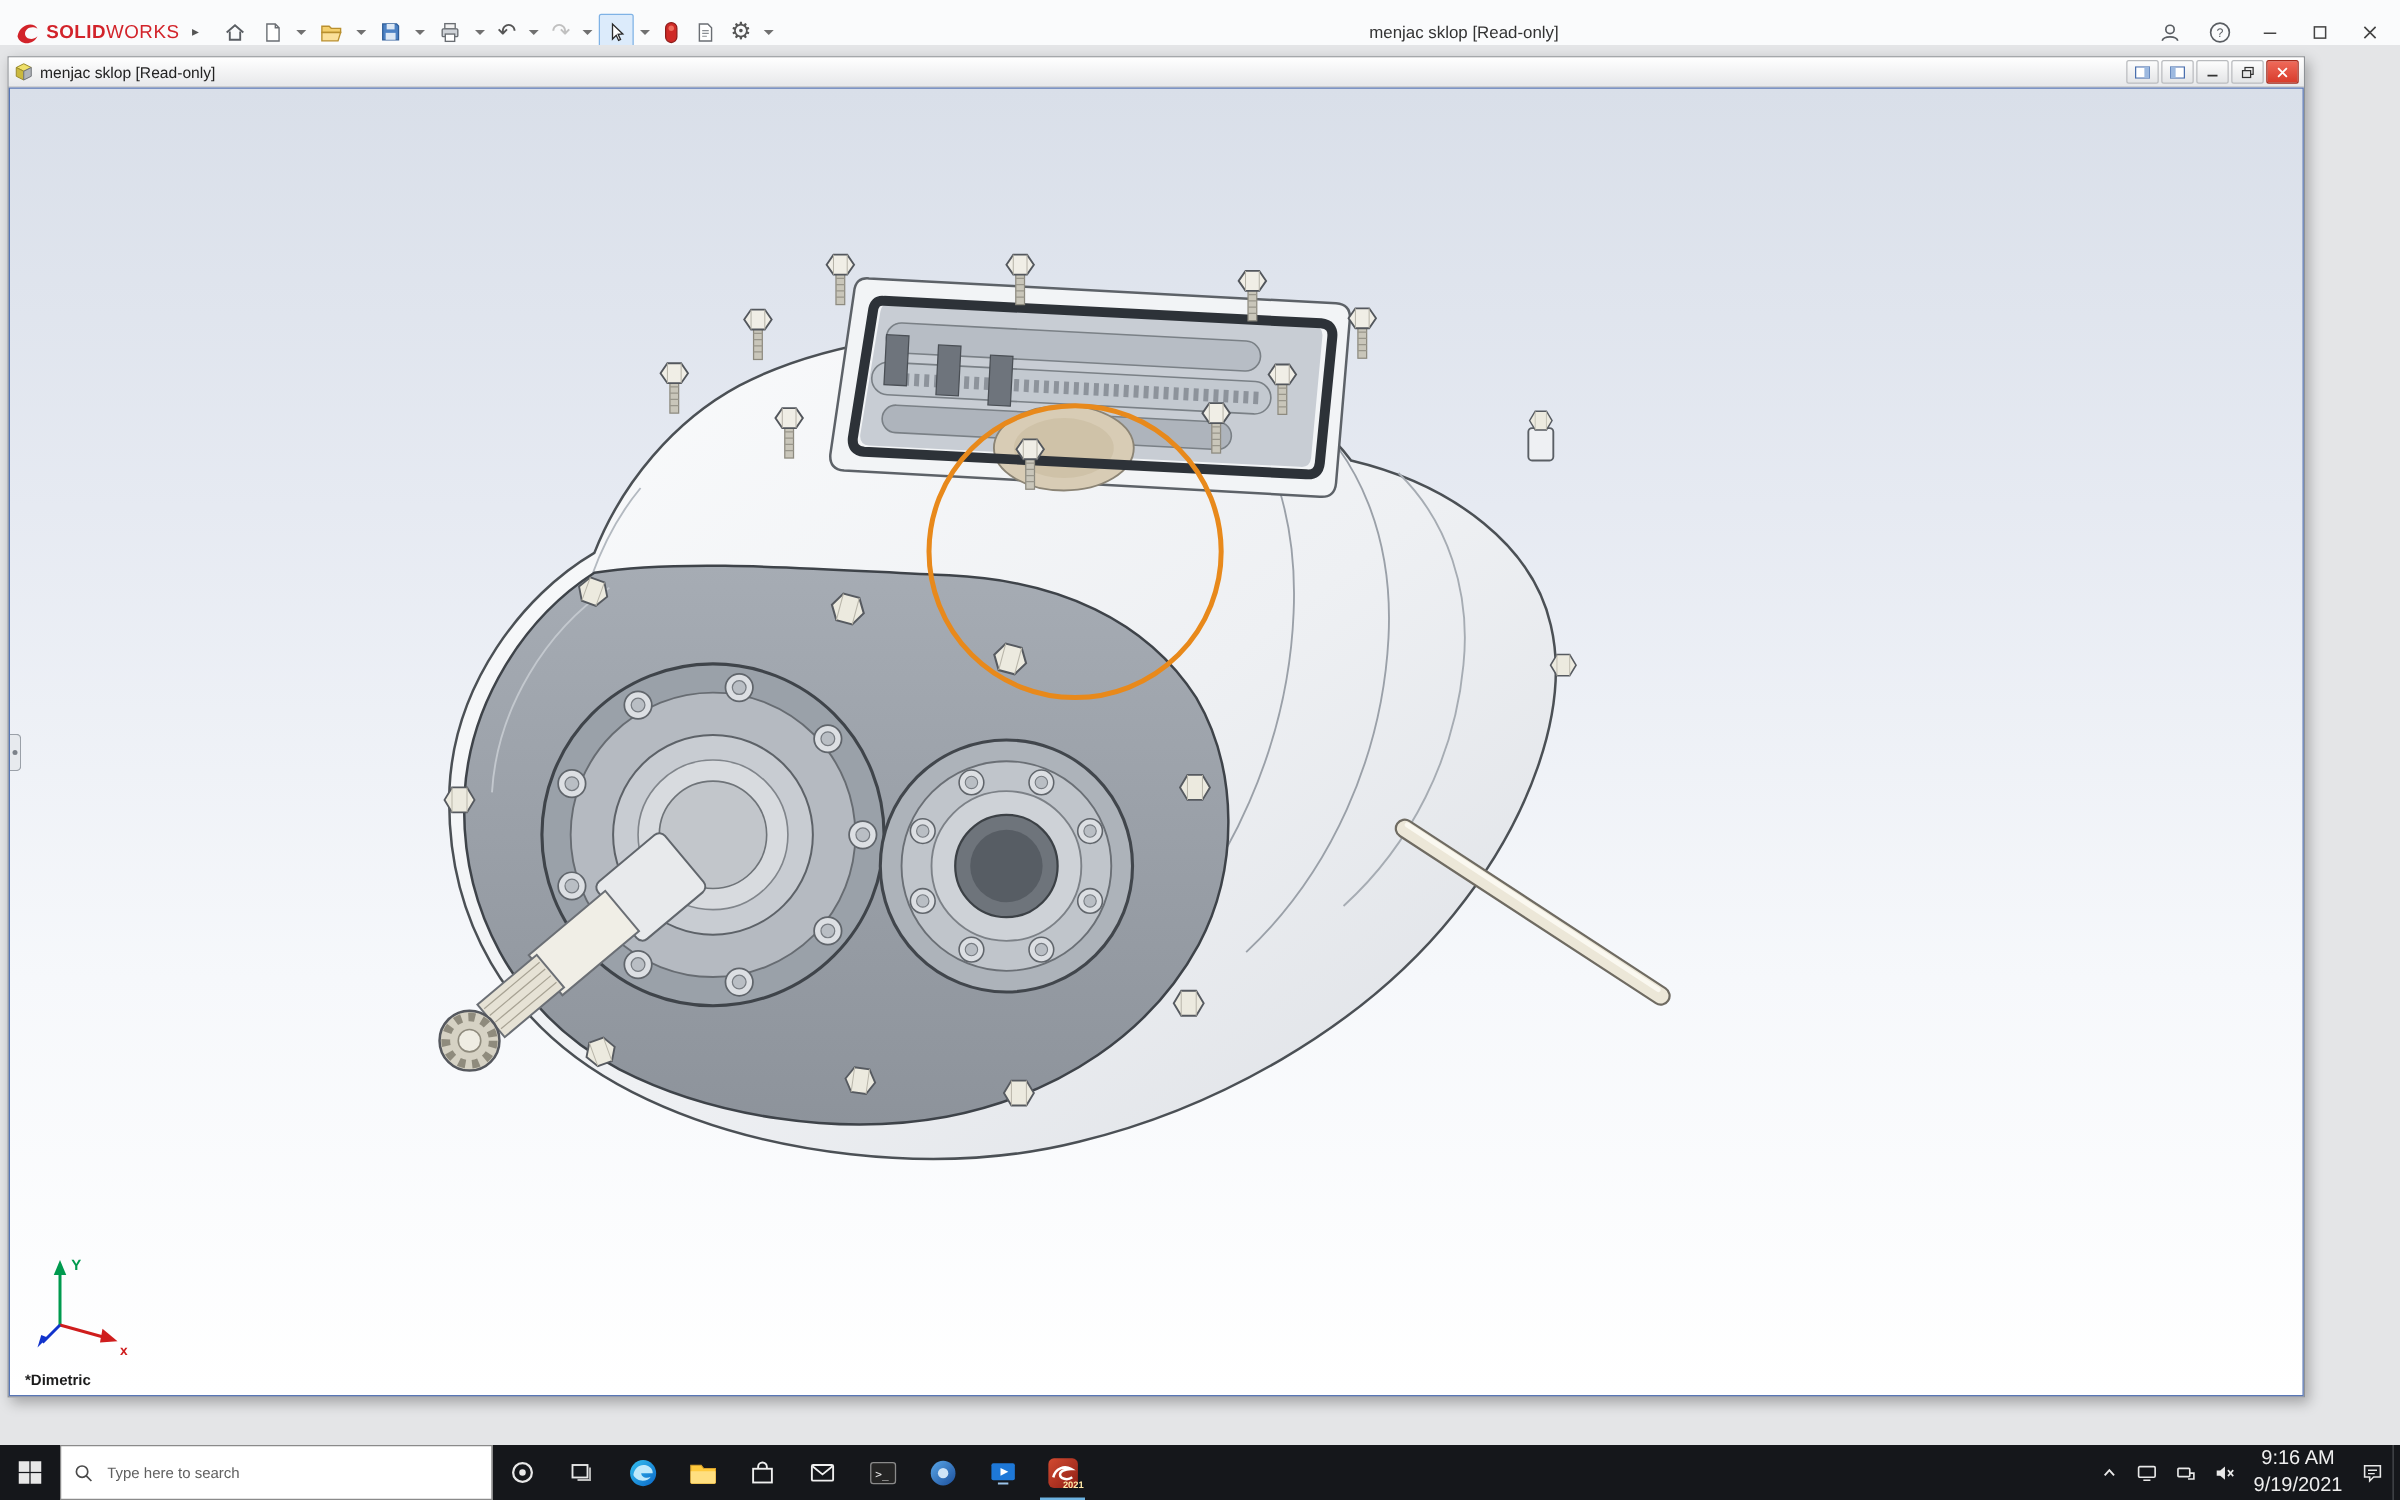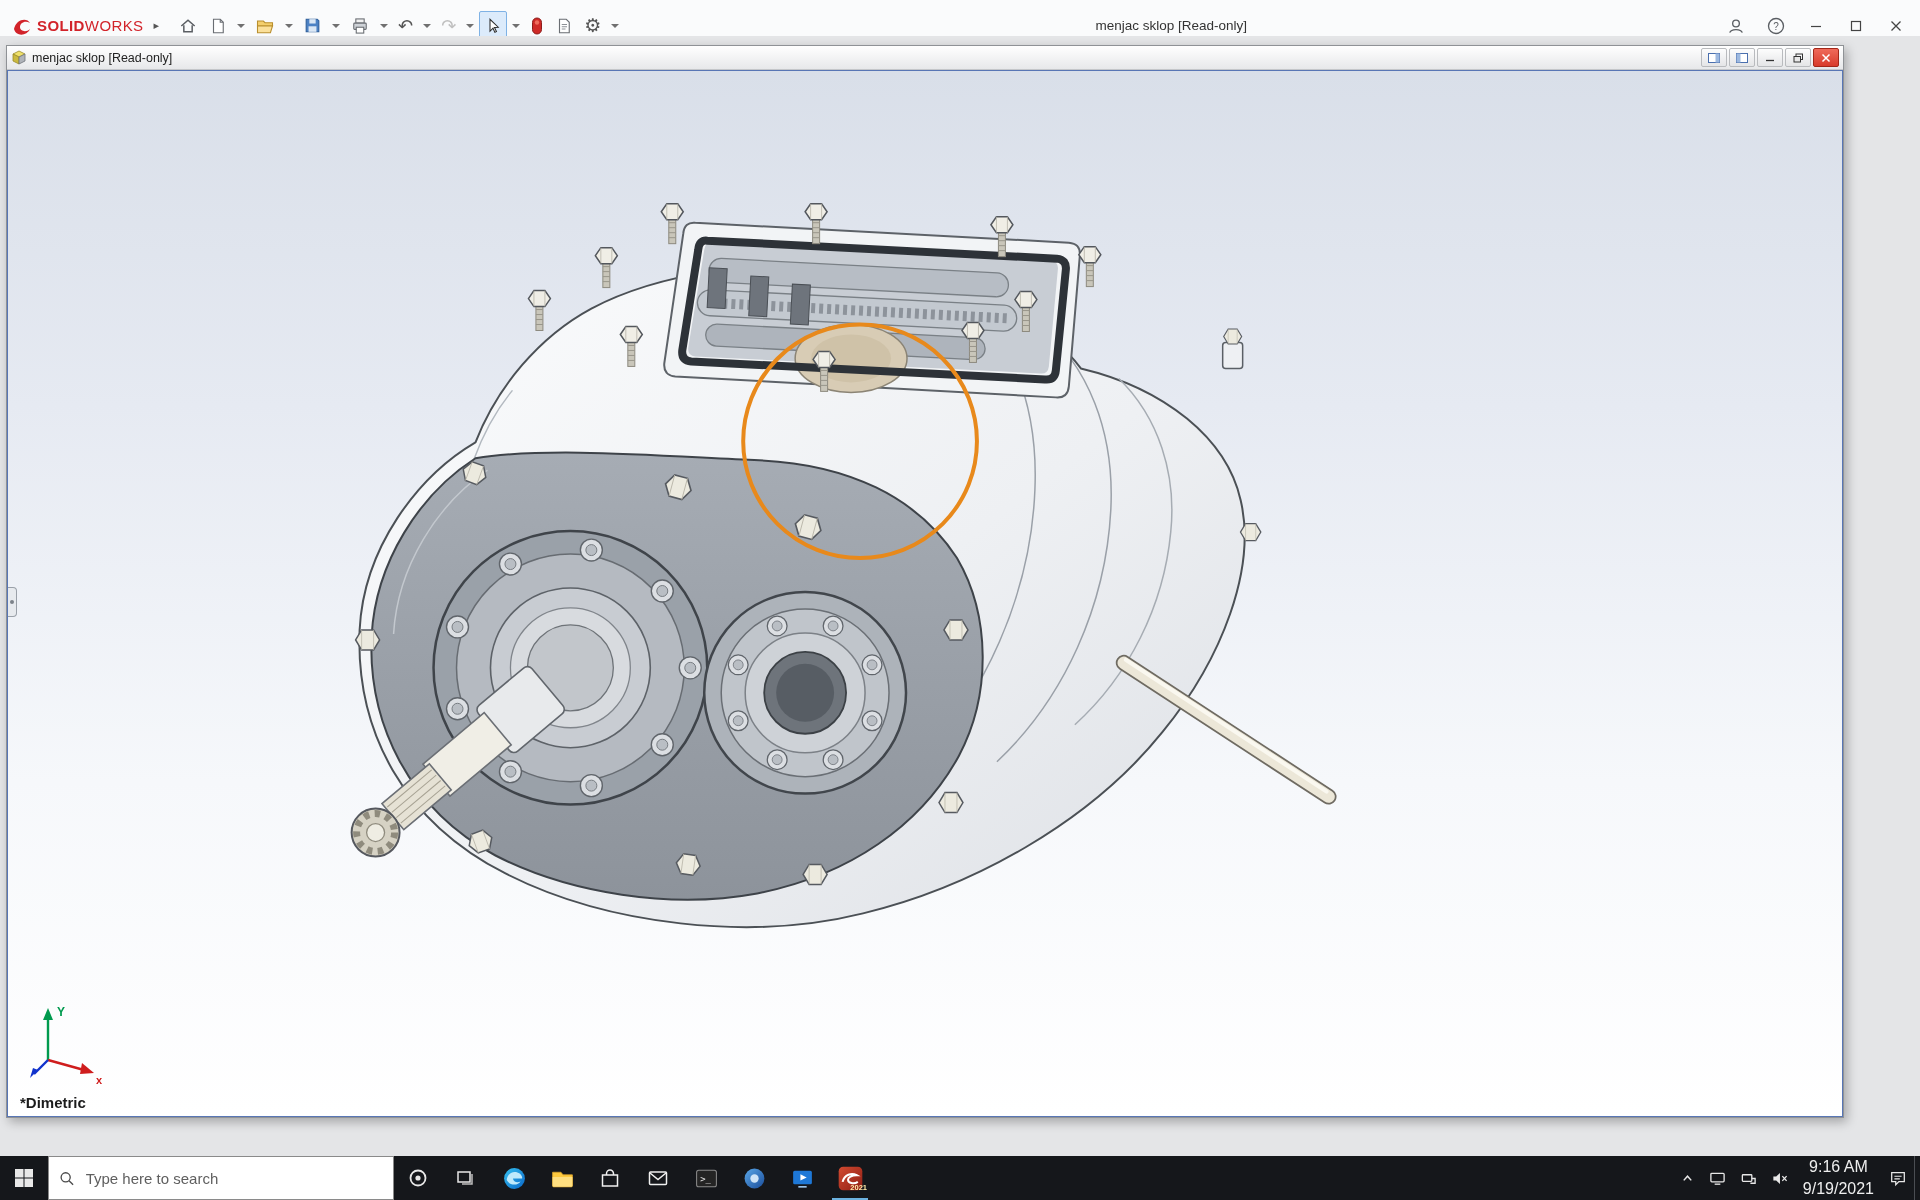--- a/index.html
+++ b/index.html
@@ -34,34 +34,34 @@
   .doc-titlebar { height:24px; background:linear-gradient(#ffffff,#e7e8ea); border-bottom:1px solid #c4c6c9;
                   display:flex; align-items:center; padding:0 4px; font-size:12.5px; color:#222; }
   .doc-title { margin-left:5px; }
   .doc-buttons { margin-left:auto; display:flex; align-items:center; gap:2px; }
   .doc-btn { width:26px; height:19px; display:flex; align-items:center; justify-content:center;
              border:1px solid #b9bbbe; background:linear-gradient(#fdfdfd,#e4e5e7); border-radius:2px; }
   .doc-btn.close { background:linear-gradient(#ef6a5a,#d8structure3b2b); background:linear-gradient(#ef6a5a,#d83b2b); border-color:#a32718; }
   .viewport { position:absolute; left:0; top:24px; right:0; bottom:0; border:1px solid #5876b5;
               background:linear-gradient(180deg,#d9dfe9 0%, #e6eaf2 32%, #f6f8fb 68%, #ffffff 100%); overflow:hidden; }
   .model-svg { position:absolute; inset:0; width:100%; height:100%; }
-  .orientation-label { position:absolute; left:12px; bottom:5px; font-size:15px; font-weight:bold; color:#1c1c1c; }
+  .orientation-label { position:absolute; left:12px; bottom:5px; font-size:12px; font-weight:bold; color:#1c1c1c; }
   .triad { position:absolute; left:16px; bottom:26px; }
   .panel-handle { position:absolute; left:0; top:516px; width:9px; height:30px; background:#e7eaee;
                   border:1px solid #9aa0a8; border-left:none; border-radius:0 4px 4px 0;
                   display:flex; align-items:center; justify-content:center; }
   .panel-handle i { width:4px; height:4px; border-radius:50%; background:#7c828a; display:block; }
 
   
   .taskbar { position:absolute; left:0; right:0; bottom:0; height:44px; background:#15171b;
              display:flex; align-items:stretch; color:#eee; }
   .tk-btn { width:48px; display:flex; align-items:center; justify-content:center; position:relative; }
   .tk-btn.active::after { content:""; position:absolute; left:6px; right:6px; bottom:0; height:2px; background:#6cb2e0; }
   .search-box { width:346px; background:#ffffff; border:1px solid #8a8a8a; display:flex; align-items:center; padding:0 10px; gap:9px; }
-  .search-box input { border:none; outline:none; font-size:15px; color:#444; width:100%; background:transparent;
+  .search-box input { border:none; outline:none; font-size:12px; color:#444; width:100%; background:transparent;
                       font-family:"Liberation Sans",sans-serif; }
   .search-box input::placeholder { color:#5f5f5f; }
   .tray { margin-left:auto; display:flex; align-items:center; }
   .tray-btn { height:44px; display:flex; align-items:center; justify-content:center; padding:0 7px; }
   .clock { text-align:center; font-size:16px; line-height:1.35; padding:0 8px; }
   .show-desktop { width:6px; height:44px; border-left:1px solid #4a4d52; }
   .sw-badge { position:absolute; bottom:8px; right:7px; font-size:7.5px; color:#ffe9a8; font-weight:bold; }
 </style>
 </head>
 <body>

